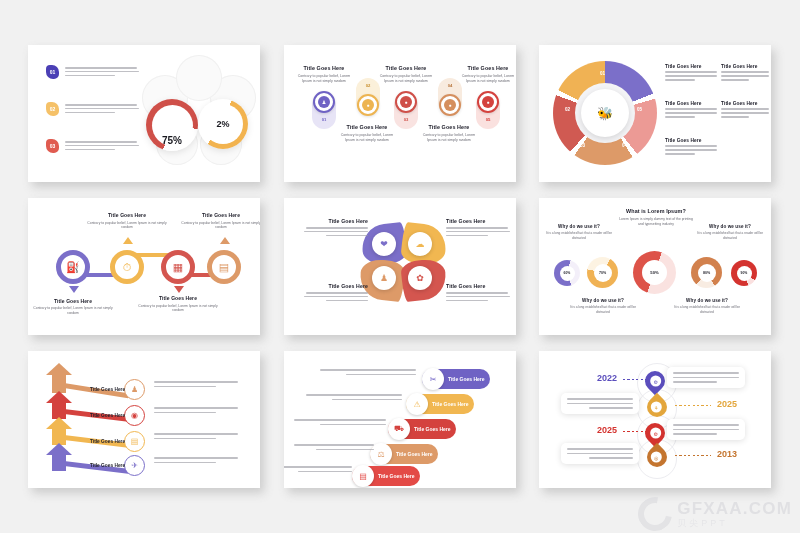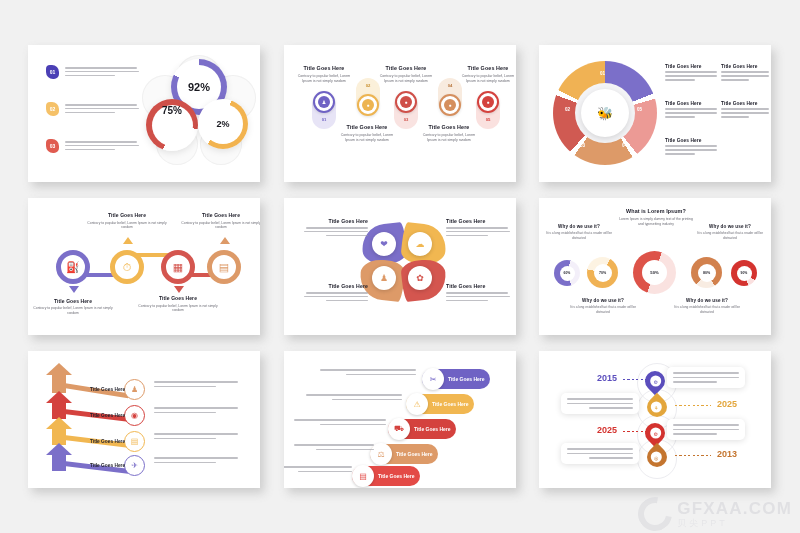--- a/index.html
+++ b/index.html
@@ -163,29 +163,23 @@
       </div>
     </div>
 
     <div class="s1-flower">
       <div class="petal" style="left:2px;top:22px;width:46px;height:46px;"></div>
       <div class="petal" style="left:70px;top:22px;width:46px;height:46px;"></div>
       <div class="petal" style="left:36px;top:2px;width:46px;height:46px;"></div>
       <div class="petal" style="left:16px;top:70px;width:42px;height:42px;"></div>
       <div class="petal" style="left:60px;top:70px;width:42px;height:42px;"></div>
 
-      <div class="ring" style="left:31px;top:6px;width:56px;height:56px;
-           background:conic-gradient(#7b6fc9 0 82%,#ffffff 82% 100%);">
-        <div style="width:44px;height:44px;border-radius:50%;background:#fff;display:flex;align-items:center;justify-content:center;">
-          <span style="font-size:11px;">92%</span>
-        </div>
-      </div>
       <div class="ring" style="left:6px;top:46px;width:52px;height:52px;
            background:conic-gradient(from 200deg,#cf5049 0 72%,#ffffff 72% 100%);">
-        <div style="width:41px;height:41px;border-radius:50%;background:#fff;display:flex;align-items:flex-start;justify-content:center;">
+        <div style="width:41px;height:41px;border-radius:50%;background:#fff;display:flex;align-items:flex-end;justify-content:center;">
           <span style="font-size:10px;">75%</span>
         </div>
       </div>
       <div class="ring" style="left:58px;top:46px;width:50px;height:50px;
            background:conic-gradient(from 20deg,#f2b34f 0 55%,#ffffff 55% 100%);">
         <div style="width:40px;height:40px;border-radius:50%;background:#fff;display:flex;align-items:center;justify-content:center;">
           <span style="font-size:9px;">2%</span>
         </div>
       </div>
     </div>
@@ -535,21 +529,21 @@
         <div class="fakeline" style="width:54px;margin:3px 0 0 auto"></div>
       </div>
   </div>
 
   <div class="slide" id="s9" style="left:539px;top:351px;">
     <div class="s9-spine" style="left:98px;top:12px;width:40px;height:40px;"></div>
     <div class="s9-spine" style="left:98px;top:38px;width:40px;height:40px;"></div>
     <div class="s9-spine" style="left:98px;top:64px;width:40px;height:40px;"></div>
     <div class="s9-spine" style="left:98px;top:88px;width:40px;height:40px;"></div>
 
-    <div class="s9-year" style="left:58px;top:22px;color:#5b4ebd;">2015</div>
+    <div class="s9-year" style="left:58px;top:22px;color:#5b4ebd;">2022</div>
     <div class="s9-dots" style="left:84px;top:28px;width:24px;color:#5b4ebd;"></div>
     <div class="s9-pin" style="left:106px;top:20px;background:#5b4ebd;">
         <em style="color:#5b4ebd;">⚙</em>
       </div>
     <div class="s9-card" style="left:128px;top:16px;">
       <div class="fakeline" style="width:66px"></div>
         <div class="fakeline" style="width:66px;margin-top:3px"></div>
         <div class="fakeline" style="width:44px;margin-top:3px"></div>
       </div>
 

